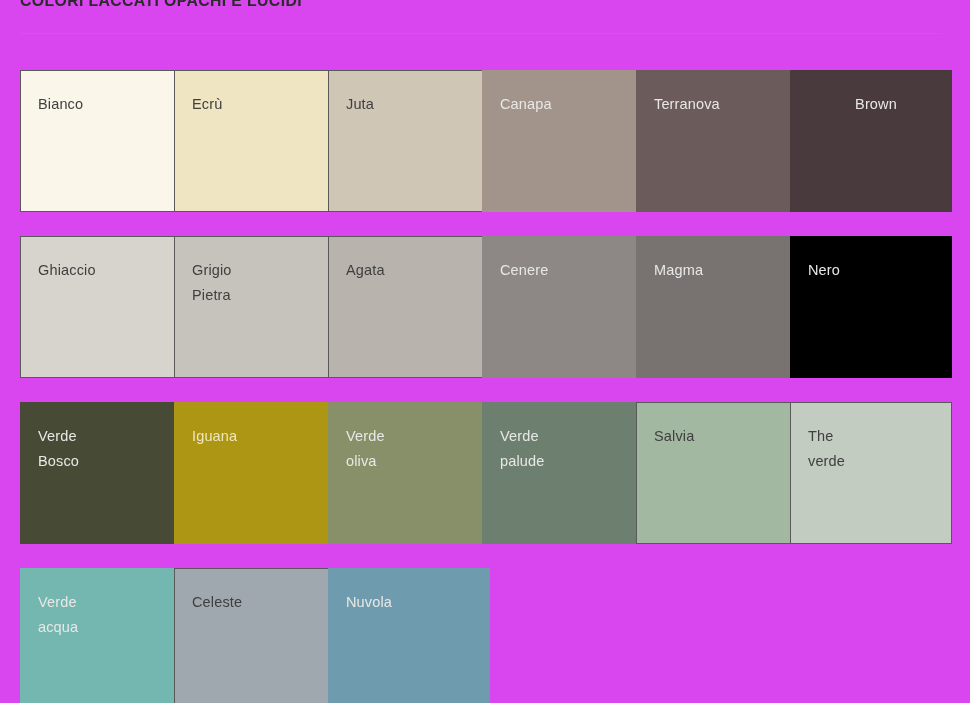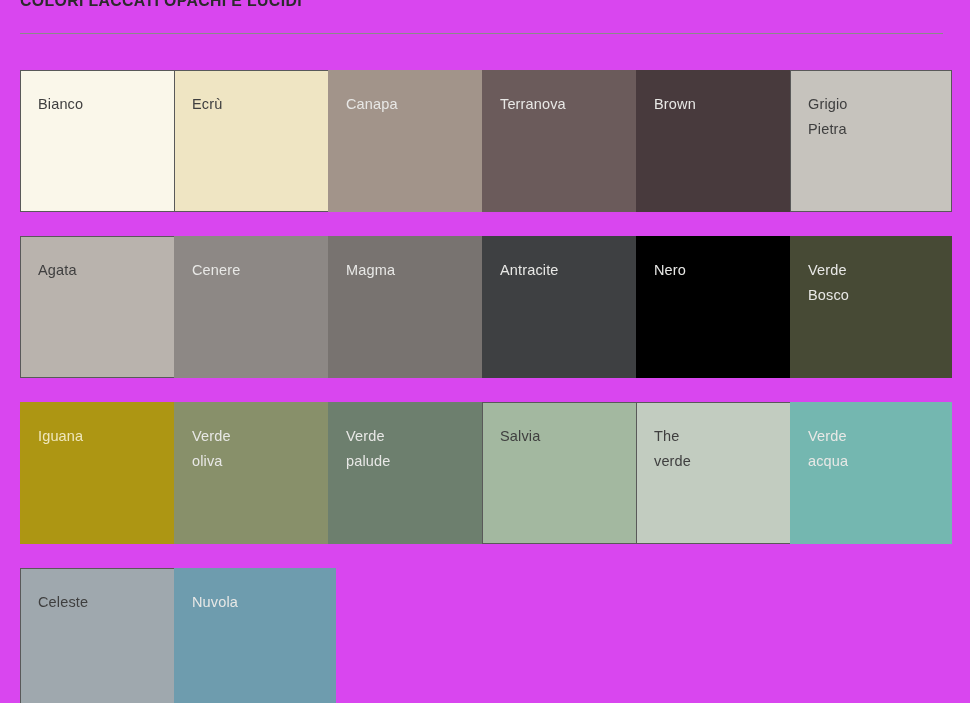--- a/index.html
+++ b/index.html
@@ -100,44 +100,47 @@
     <div class="title-divider"></div>
   </div>
 
   <div class="swatch-grid">
       <div class="swatch bordered" style="background: rgb(250, 247, 234);">
         <span class="swatch-label label-dark">Bianco</span>
       </div>
       <div class="swatch bordered" style="background: rgb(239, 229, 195); padding-left: 16px;">
         <span class="swatch-label label-dark">Ecrù</span>
       </div>
+      <div class="swatch bordered" style="background: rgb(207, 198, 181);">
+        <span class="swatch-label label-dark">Juta</span>
+      </div>
       <div class="swatch" style="background: rgb(162, 148, 138);">
         <span class="swatch-label label-light">Canapa</span>
       </div>
       <div class="swatch" style="background: rgb(107, 91, 91);">
         <span class="swatch-label label-light">Terranova</span>
       </div>
-      <div class="swatch" style="background: rgb(72, 58, 61);">
+      <div class="swatch" style="background: rgb(72, 58, 61); text-align: center;">
         <span class="swatch-label label-light">Brown</span>
+      </div>
+      <div class="swatch bordered" style="background: rgb(214, 212, 205);">
+        <span class="swatch-label label-dark">Ghiaccio</span>
       </div>
       <div class="swatch bordered" style="background: rgb(198, 195, 189);">
         <span class="swatch-label label-dark">Grigio
 Pietra</span>
       </div>
       <div class="swatch bordered" style="background: rgb(185, 179, 173);">
         <span class="swatch-label label-dark">Agata</span>
       </div>
       <div class="swatch" style="background: rgb(141, 136, 133);">
         <span class="swatch-label label-light">Cenere</span>
       </div>
       <div class="swatch" style="background: rgb(120, 115, 112);">
         <span class="swatch-label label-light">Magma</span>
-      </div>
-      <div class="swatch" style="background: rgb(62, 64, 66);">
-        <span class="swatch-label label-light">Antracite</span>
       </div>
       <div class="swatch" style="background: rgb(0, 0, 0);">
         <span class="swatch-label label-light">Nero</span>
       </div>
       <div class="swatch" style="background: rgb(71, 74, 53);">
         <span class="swatch-label label-light">Verde
 Bosco</span>
       </div>
       <div class="swatch" style="background: rgb(173, 150, 19);">
         <span class="swatch-label label-cream">Iguana</span>

